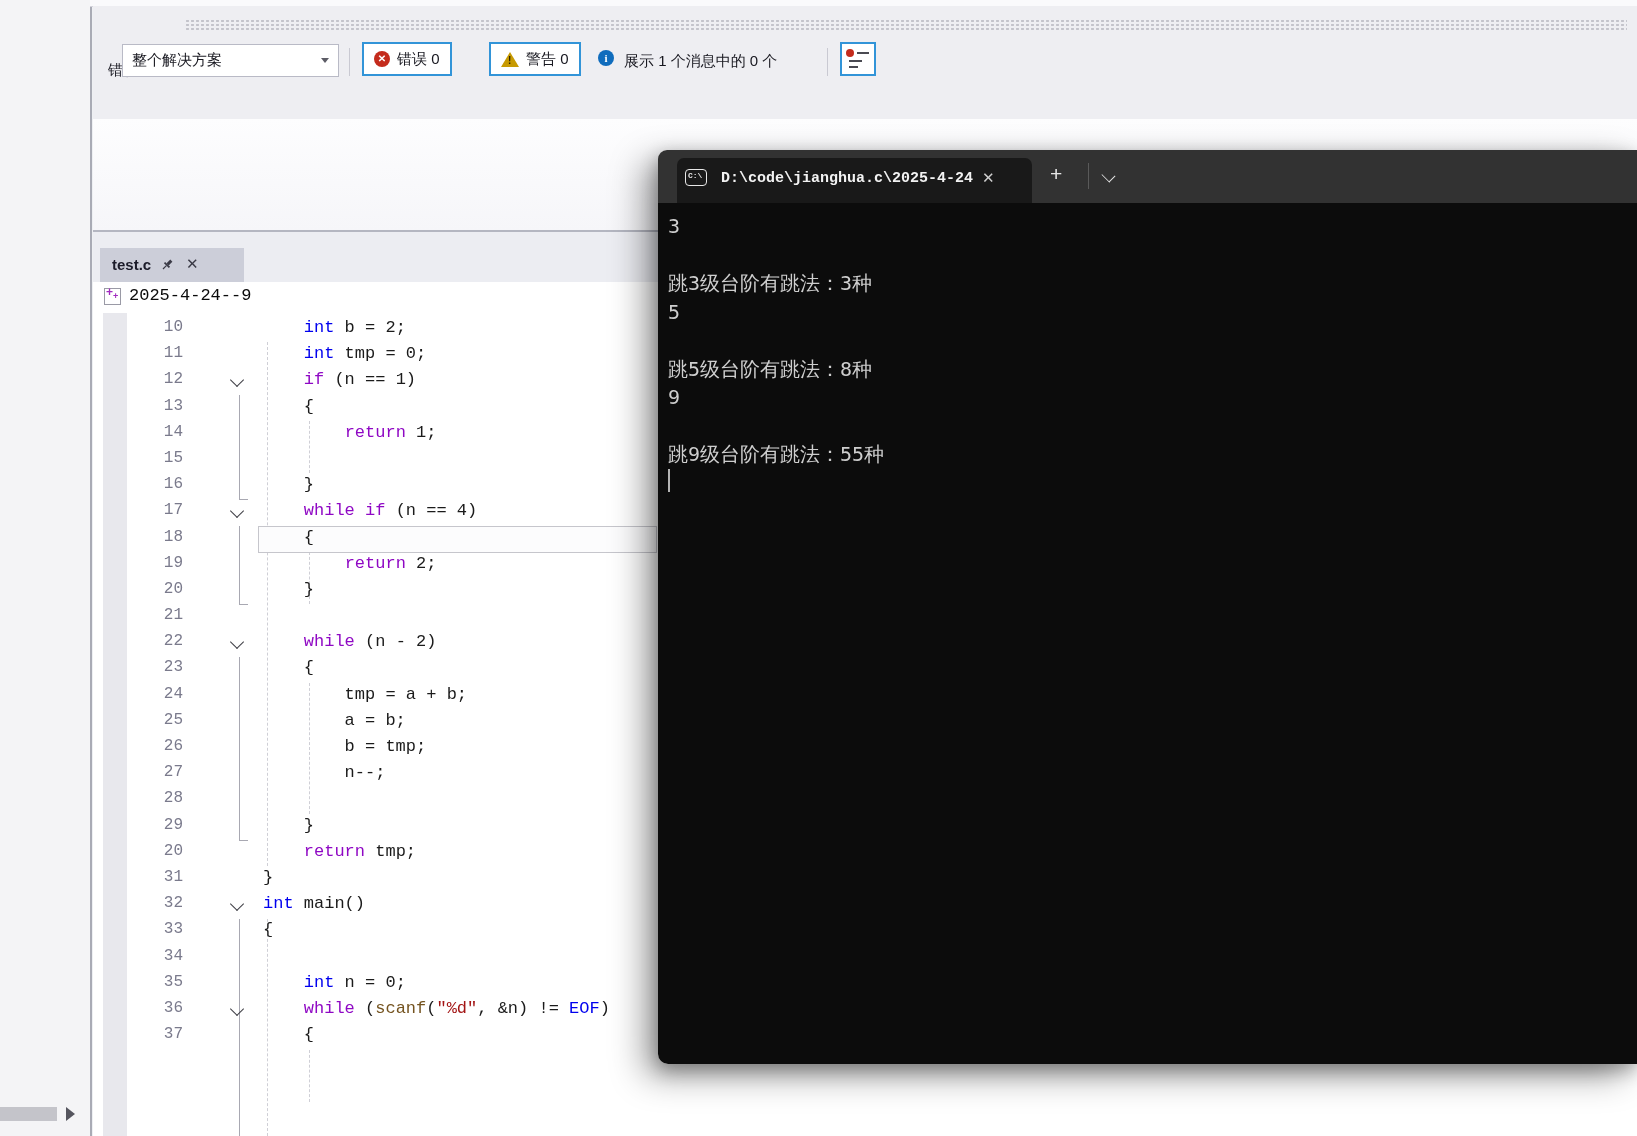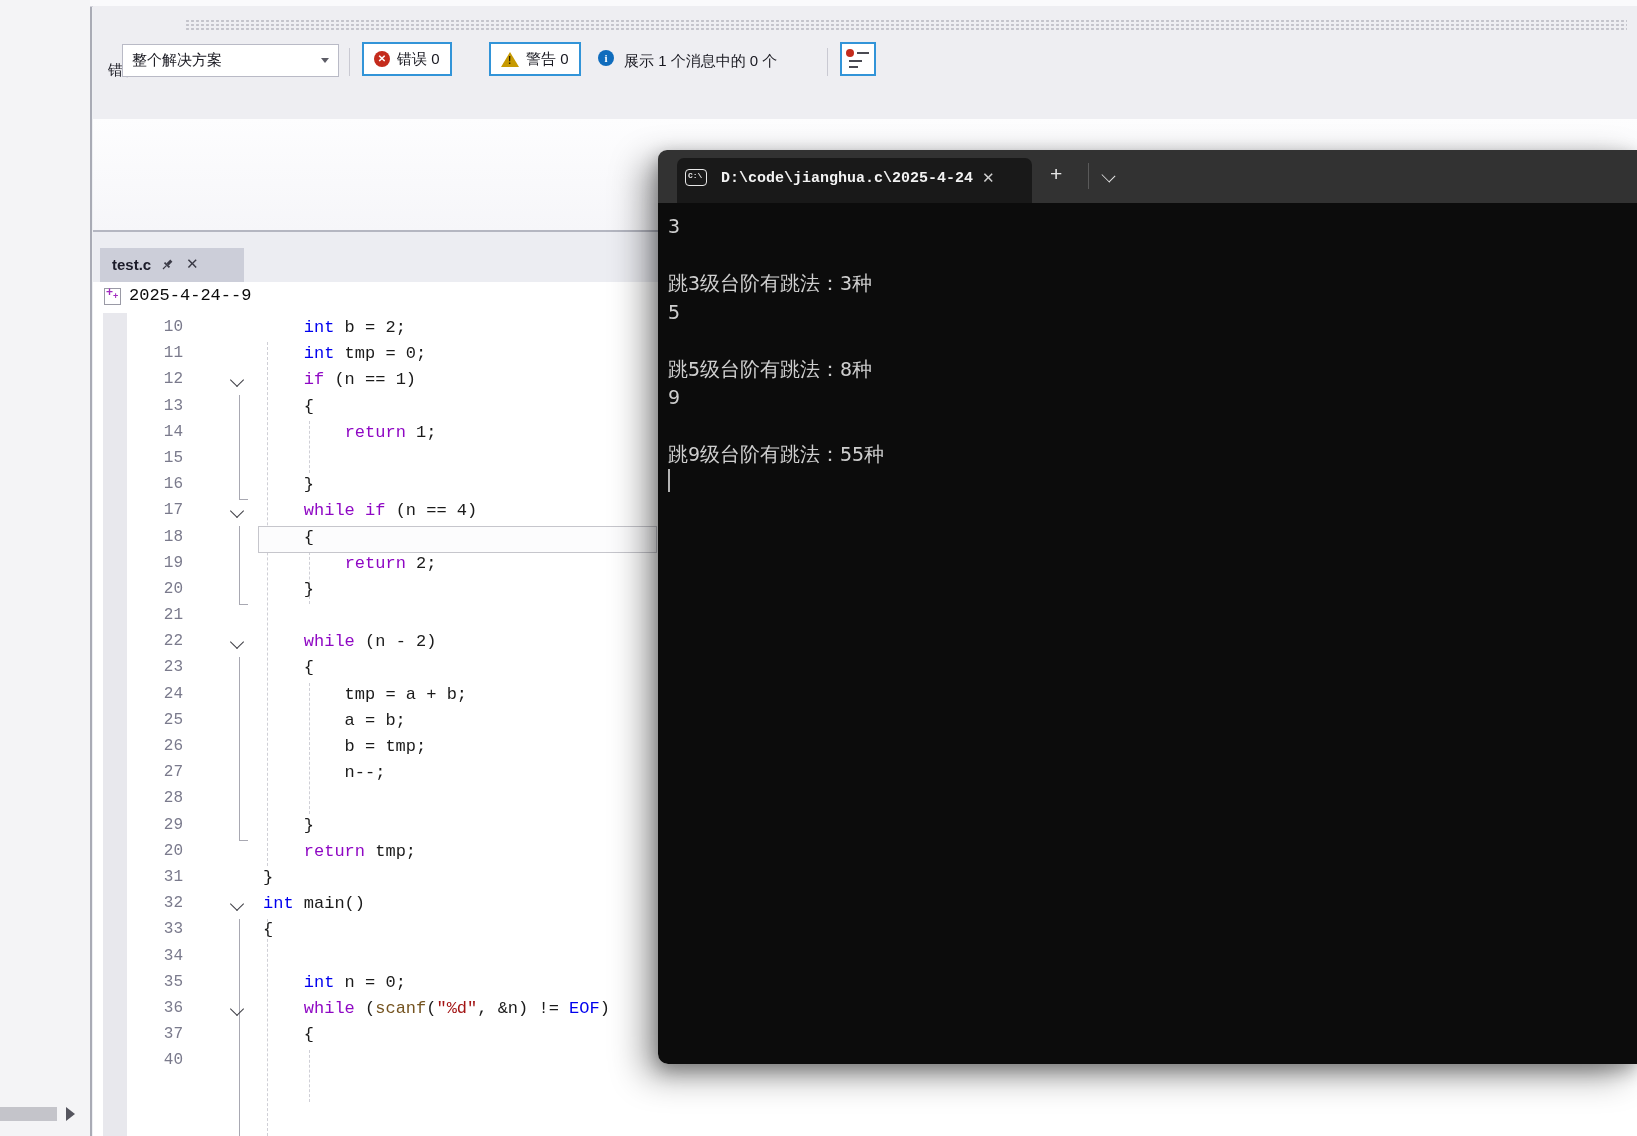--- a/index.html
+++ b/index.html
@@ -319,24 +319,20 @@
           </div>
           <div class="crow">
             <span class="lnum">36</span>
             <span class="chev"></span>
             <span class="ctext"><span class="c-pl">    </span><span class="c-ctrl">while</span><span class="c-pl"> (</span><span class="c-fn">scanf</span><span class="c-pl">(</span><span class="c-str">"%d"</span><span class="c-pl">, &amp;n) != </span><span class="c-kw">EOF</span><span class="c-pl">)</span></span>
           </div>
           <div class="crow">
             <span class="lnum">37</span>
             <span class="ctext"><span class="c-pl">    {</span></span>
           </div>
-          <div class="crow">
-            <span class="lnum">40</span>
-            <span class="ctext"></span>
-          </div>
         </div>
     </div>
   </div>
 
   <div class="abs terminal">
     <div class="t-titlebar">
       <div class="t-tab">
         <span class="cmd-ic">
             <span>C:\</span>
           </span>

